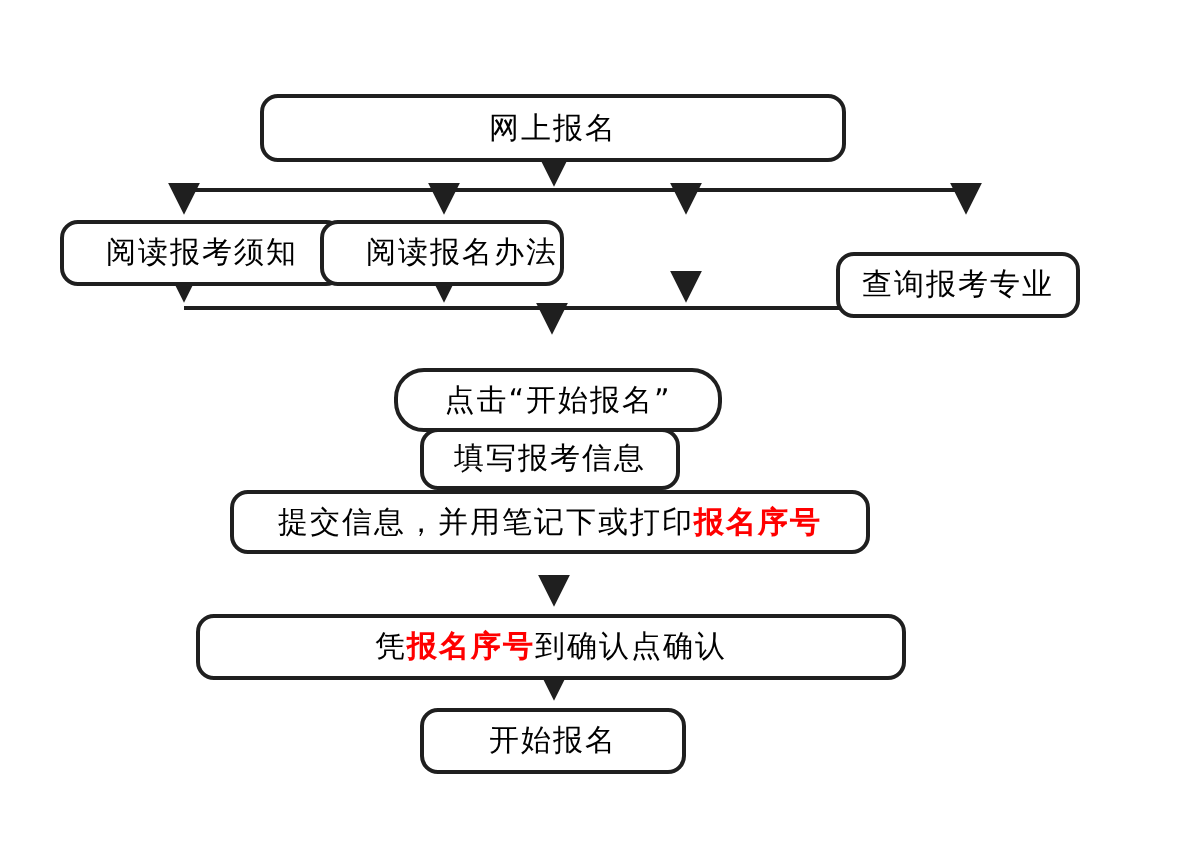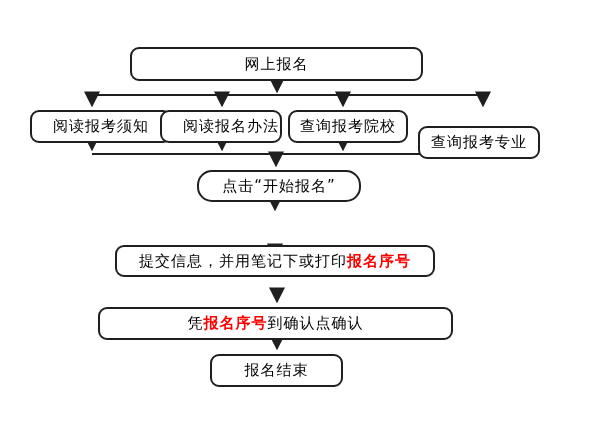--- a/index.html
+++ b/index.html
@@ -42,21 +42,21 @@
   .hl {
     color: #ff0000;
     font-weight: bold;
   }
   
   .n-start   { left:130px; top:47px;  width:293px; height:34px; }
   .n-b1      { left:30px;  top:110px; width:142px; height:33px; }
   .n-b2      { left:160px; top:110px; width:122px; height:33px;padding-left:20px; }
   .n-b3      { left:288px; top:110px; width:120px; height:33px; }
   .n-b4      { left:418px; top:126px; width:122px; height:33px; }
-  .n-click   { left:197px; top:170px; width:164px; height:32px;border-radius:15px; }
+  .n-click   { left:197px; top:184px; width:164px; height:32px;border-radius:15px; }
   .n-fill    { left:210px; top:214px; width:130px; height:31px; }
   .n-submit  { left:115px; top:245px; width:320px; height:32px; }
   .n-confirm { left:98px;  top:307px; width:355px; height:33px; }
   .n-finish  { left:210px; top:354px; width:133px; height:33px; }
 </style>
 </head>
 <body>
 
 <div class="canvas">
 
@@ -94,37 +94,37 @@
   <div class="node n-start">
     <span>网上报名</span>
   </div>
 
   <div class="node n-b1">
     <span>阅读报考须知</span>
   </div>
   <div class="node n-b2">
     <span>阅读报名办法</span>
   </div>
-  <div class="node n-b3">
-    <span>查询报考院校</span>
-  </div>
   <div class="node n-b4">
     <span>查询报考专业</span>
   </div>
 
   <div class="node n-click">
     <span>点击“开始报名”</span>
+  </div>
+  <div class="node n-fill">
+    <span>填写报考信息</span>
   </div>
   <div class="node n-submit">
     <span>提交信息，并用笔记下或打印</span>
       <span class="hl">报名序号</span>
       <span></span>
   </div>
   <div class="node n-confirm">
     <span>凭</span>
       <span class="hl">报名序号</span>
       <span>到确认点确认</span>
   </div>
   <div class="node n-finish">
-    <span>报名结束</span>
+    <span>开始报名</span>
   </div>
 
 </div>
 
 </body></html>

